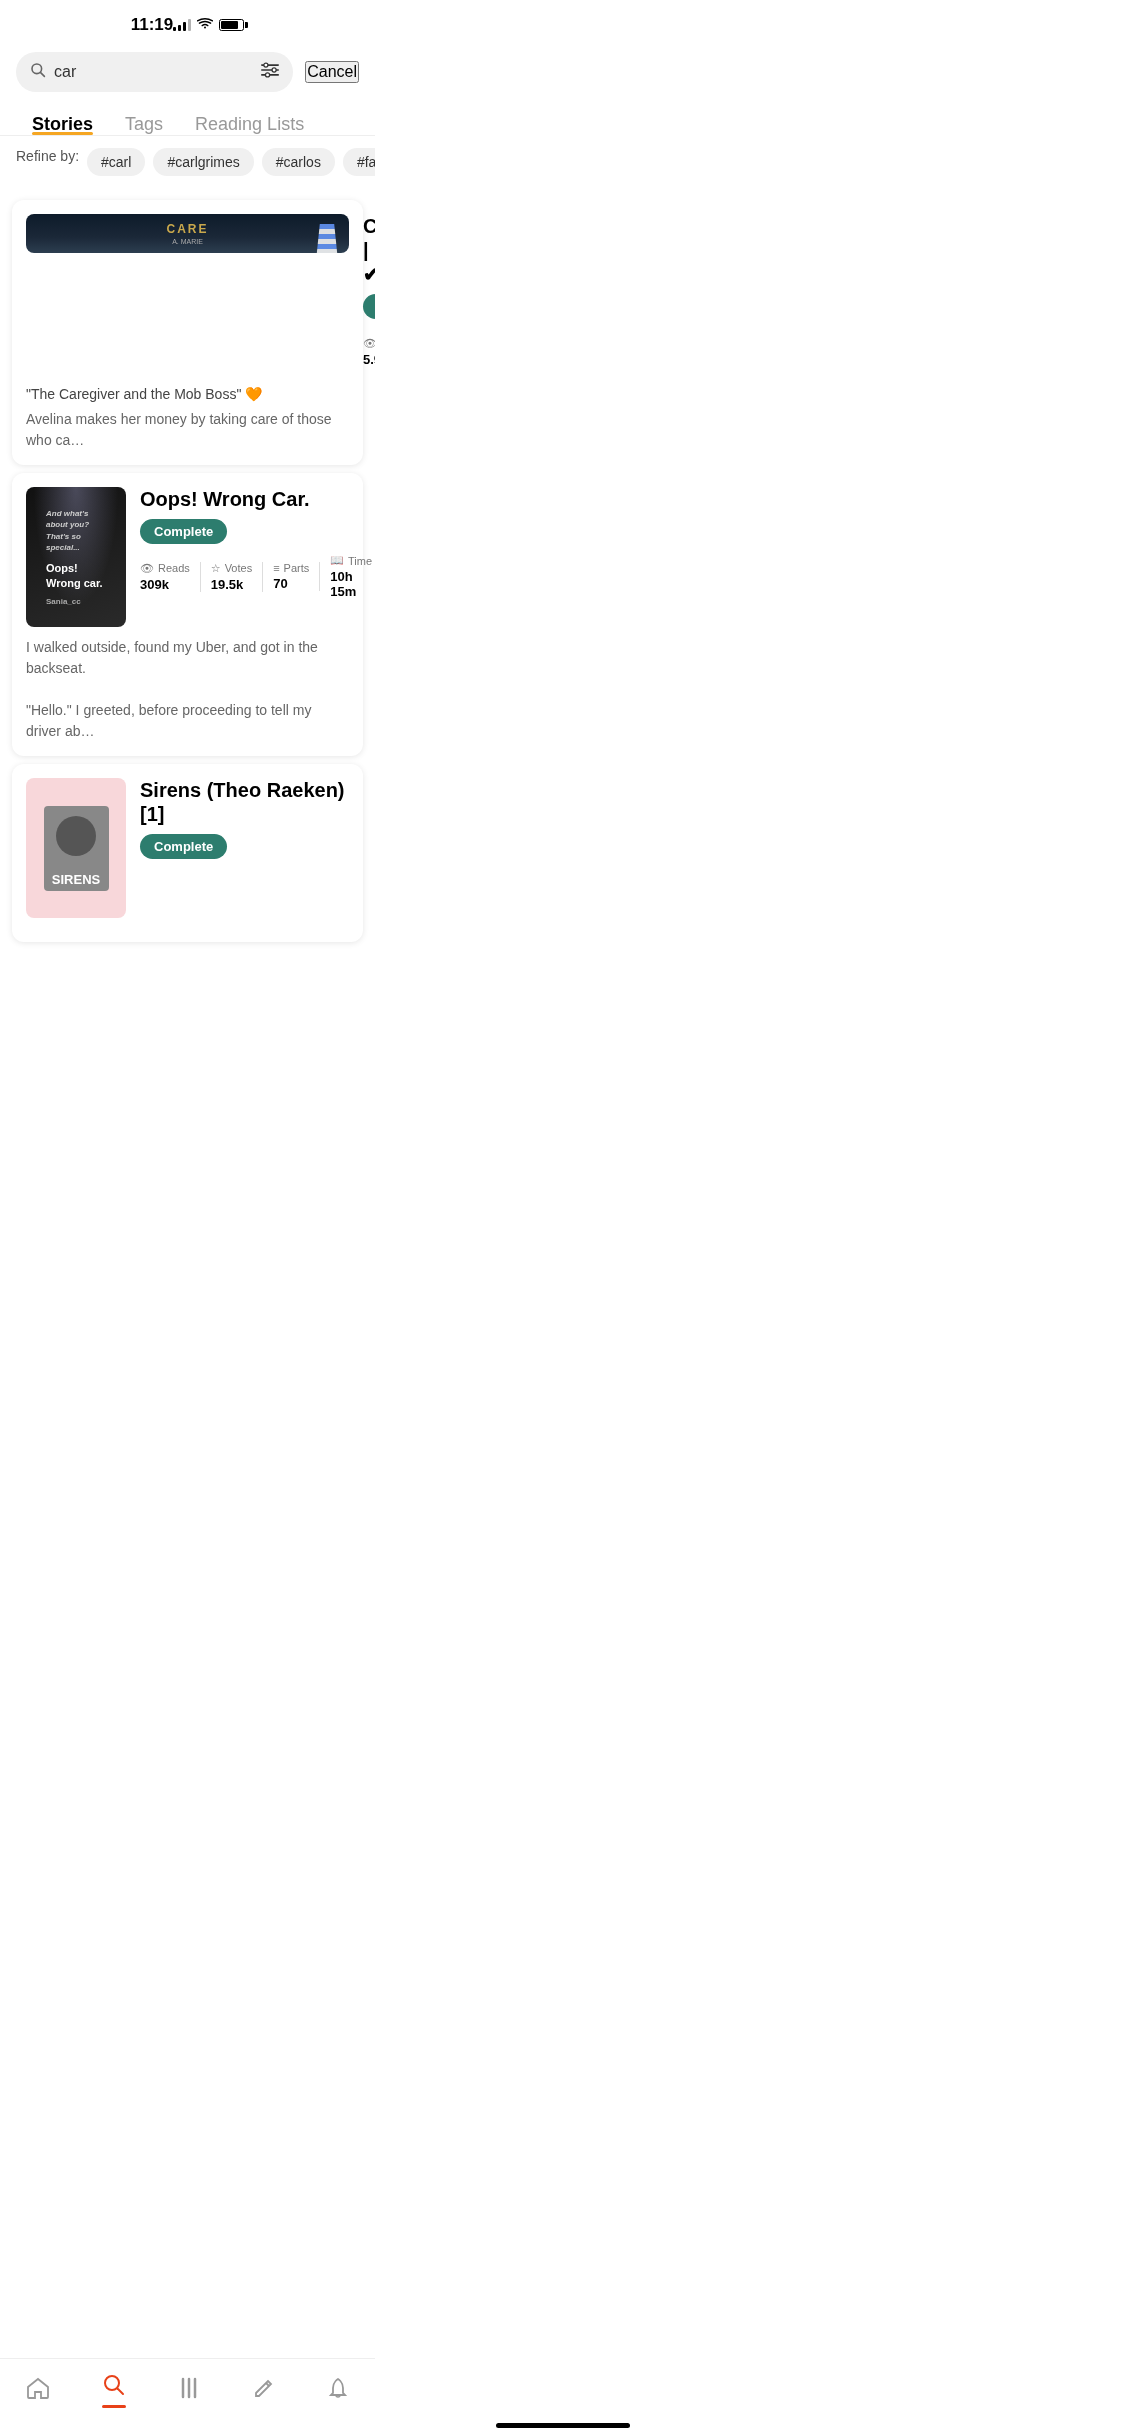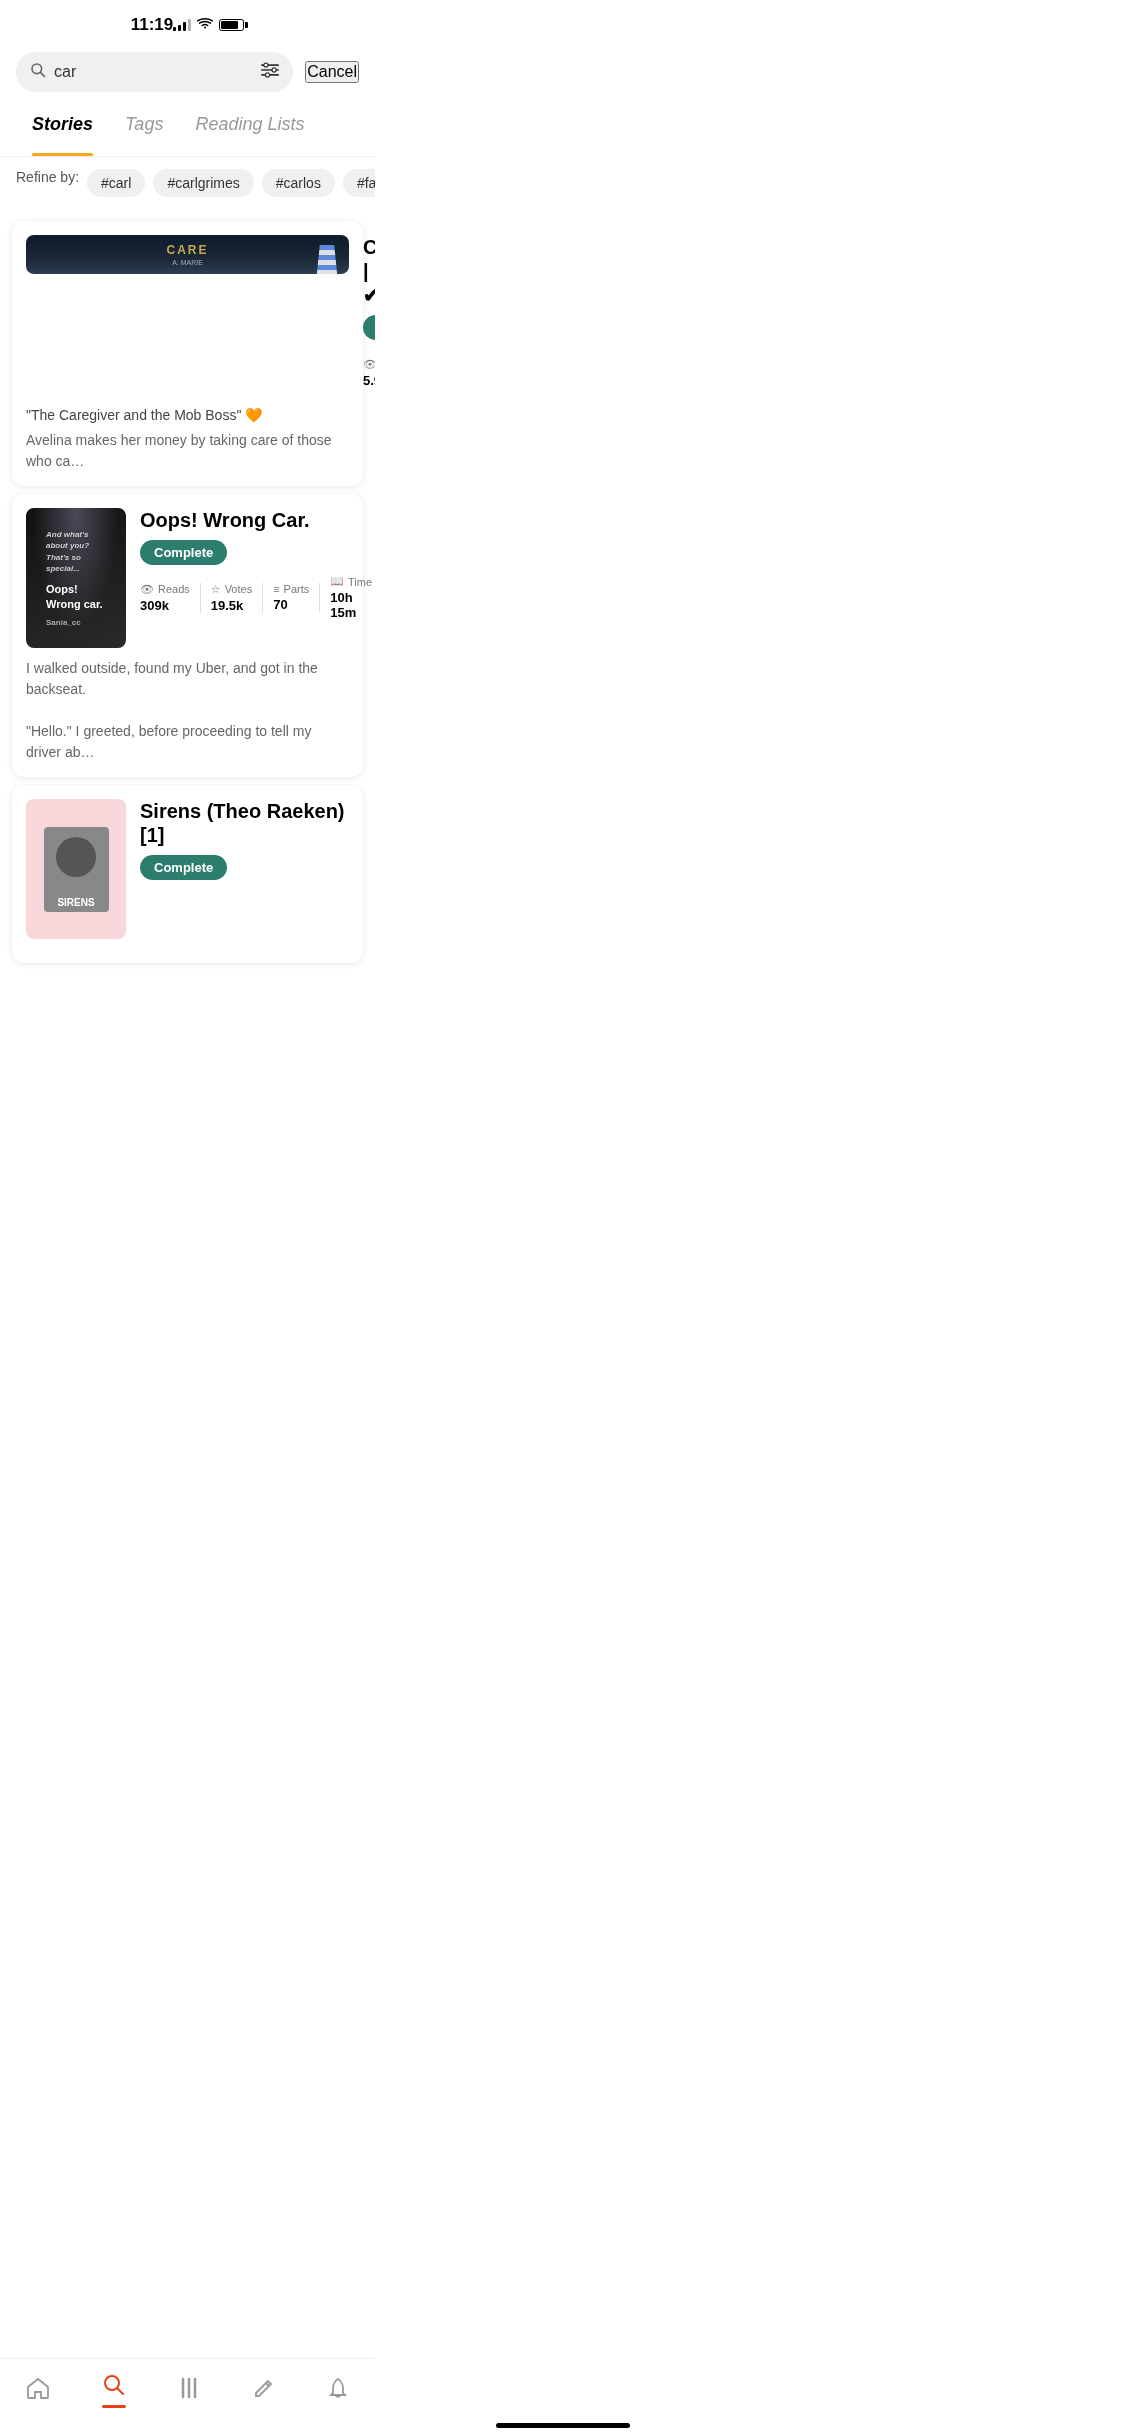--- a/index.html
+++ b/index.html
@@ -111,25 +111,24 @@
     }
 
     
     .tabs {
       display: flex;
       padding: 0 16px;
       border-bottom: 1px solid #eee;
       margin-top: 4px;
     }
     .tab {
-      padding: 10px 16px 21px;
+      padding: 10px 16px 0;
       font-size: 18px;
       color: #999;
       position: relative;
-      font-style: italic;
     }
     .tab.active {
       color: #000;
       font-weight: 700;
     }
     .tab.active::after {
       content: '';
       position: absolute;
       bottom: 0;
       left: 16px;
@@ -524,21 +523,21 @@
 
 "Hello." I greeted, before proceeding to tell my driver ab…</div>
     </div>
   </div>
 
   <div class="story-card">
     <div class="story-top">
       <div class="story-cover cover-sirens" style="background:#f8d7da; display:flex; align-items:center; justify-content:center;">
         <div style="width:65px; height:85px; background:#888; border-radius:4px; display:flex; flex-direction:column; align-items:center; justify-content:flex-end; padding:4px; overflow:hidden; position:relative;">
           <div style="position:absolute; top:10px; left:50%; transform:translateX(-50%); width:40px; height:40px; background:#555; border-radius:50%;"></div>
-          <div style="color:#fff; font-size:10px; font-weight:700; text-align:center; position:relative;">SIRENS</div>
+          <div style="color:#fff; font-size:13px; font-weight:700; text-align:center; position:relative;">SIRENS</div>
         </div>
       </div>
       <div class="story-info">
         <div class="story-title">Sirens (Theo Raeken) [1]</div>
         <div class="complete-badge">Complete</div>
       </div>
     </div>
   </div>
 
 </div>

